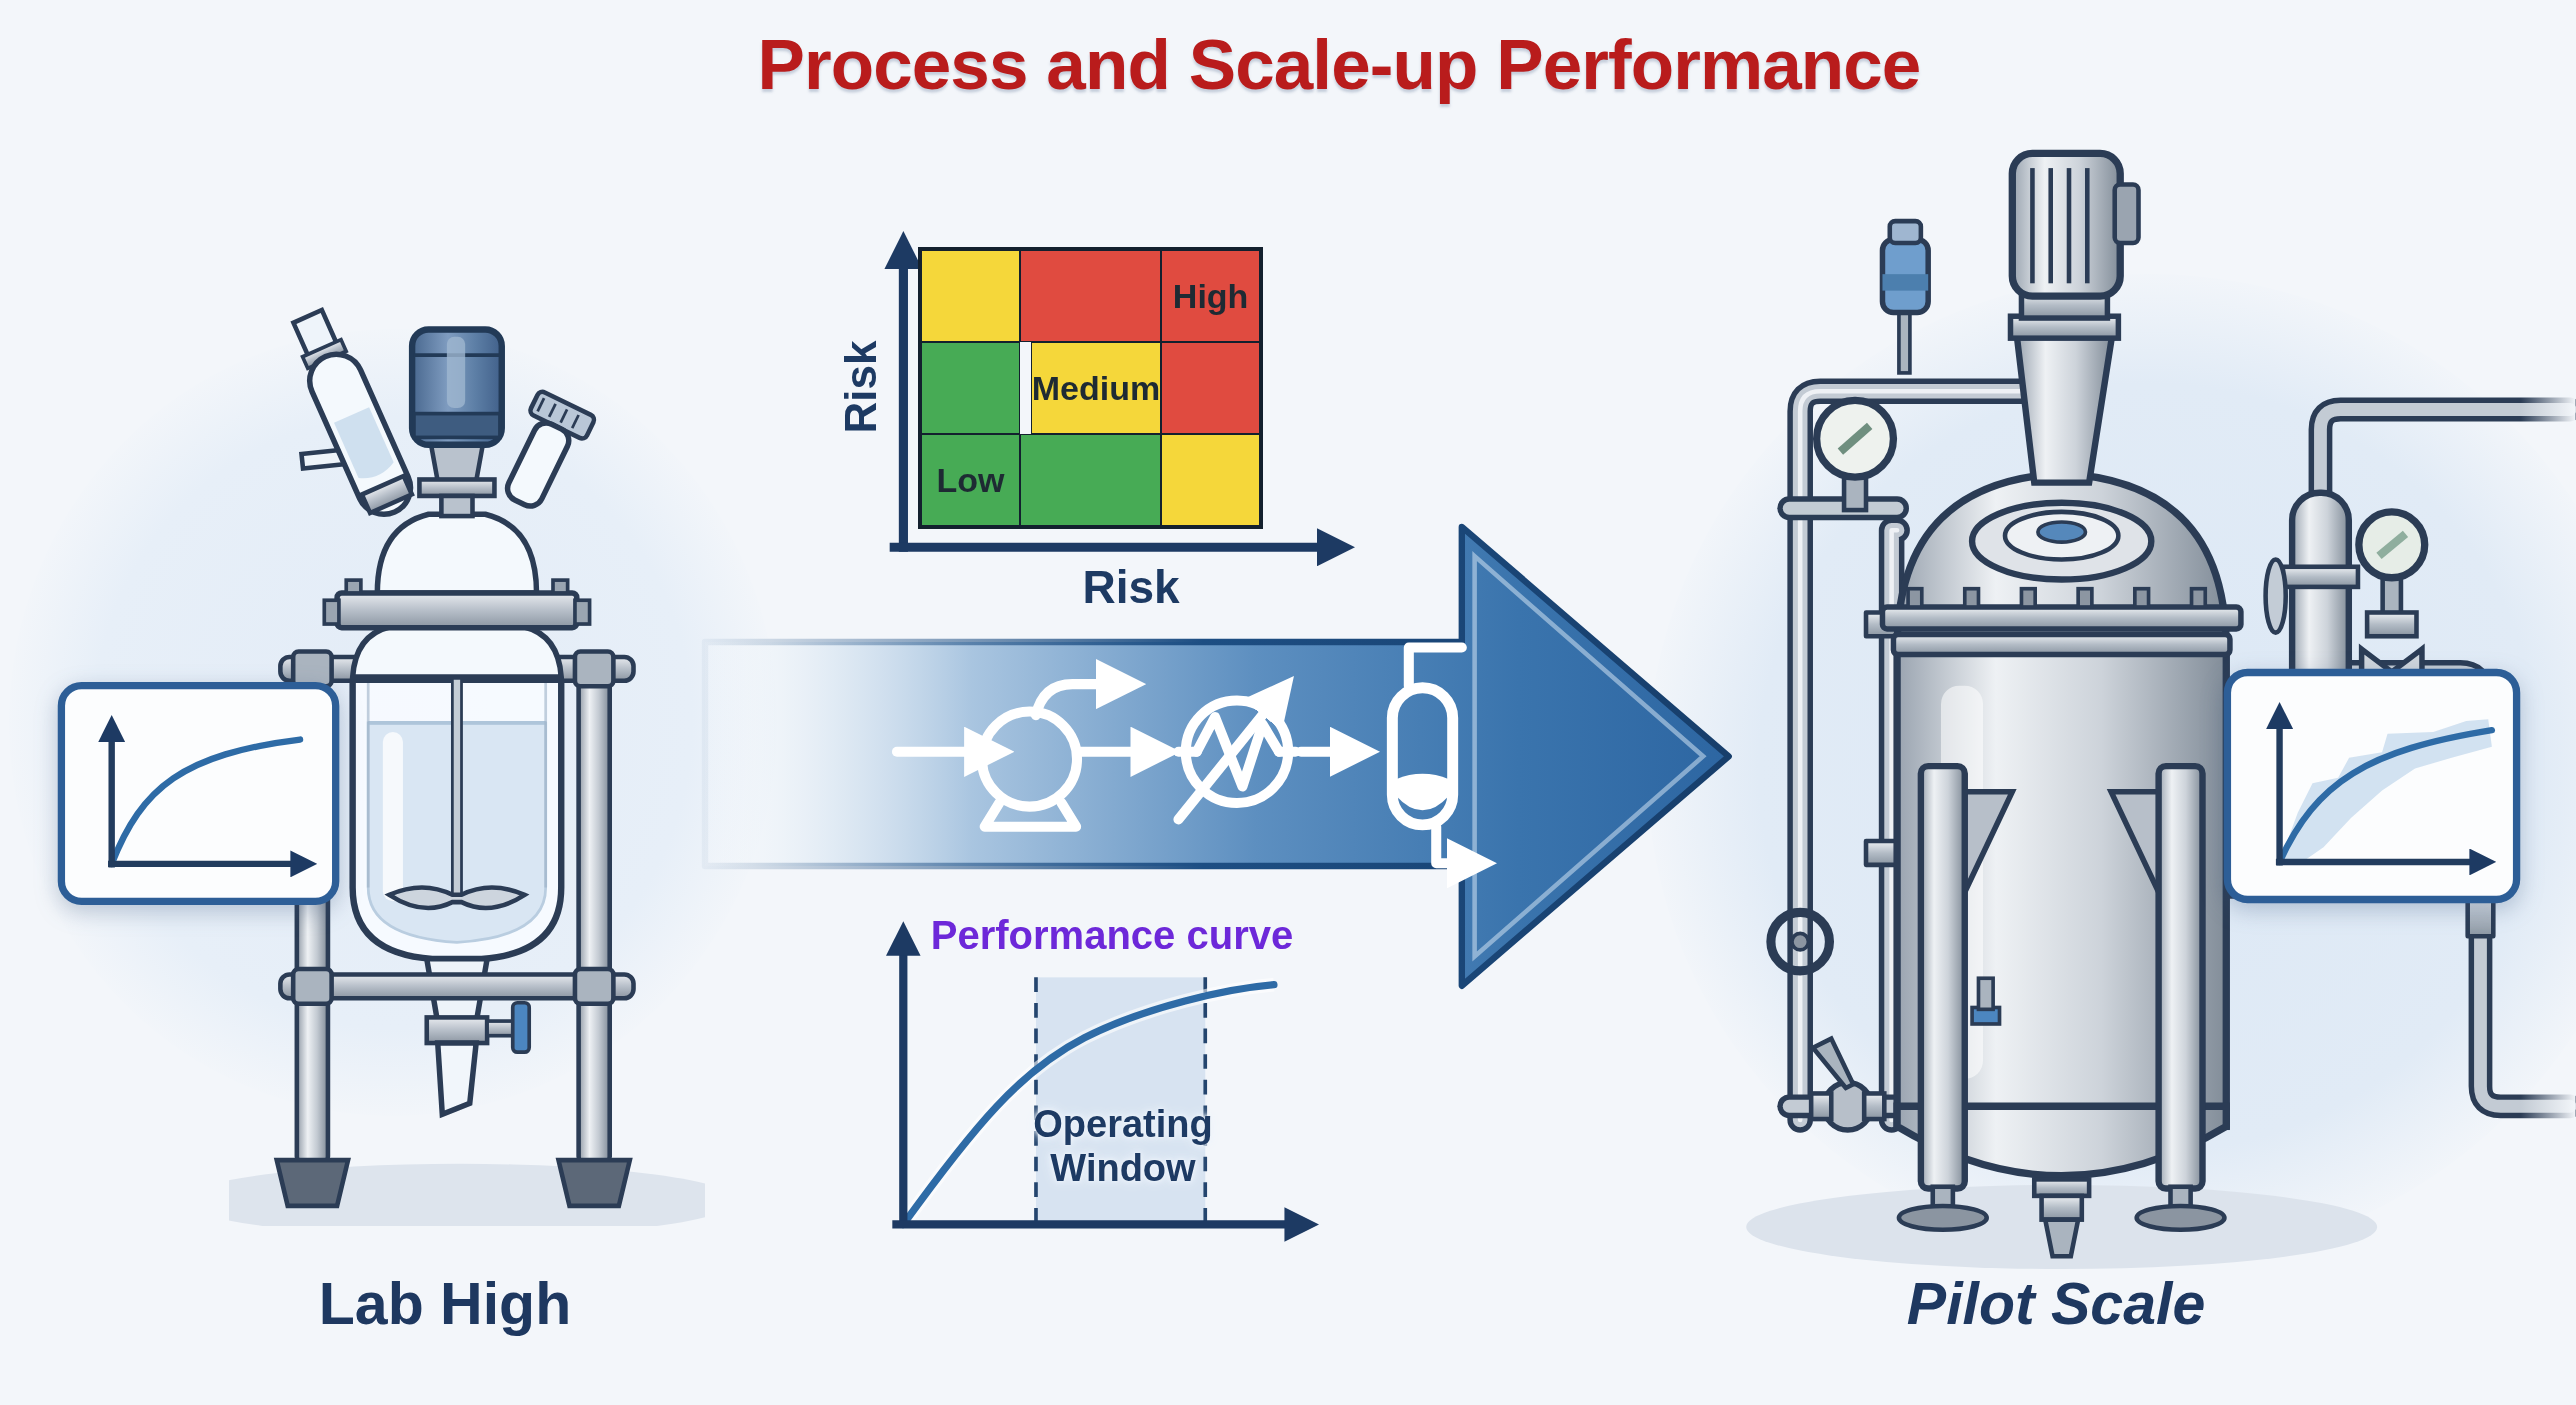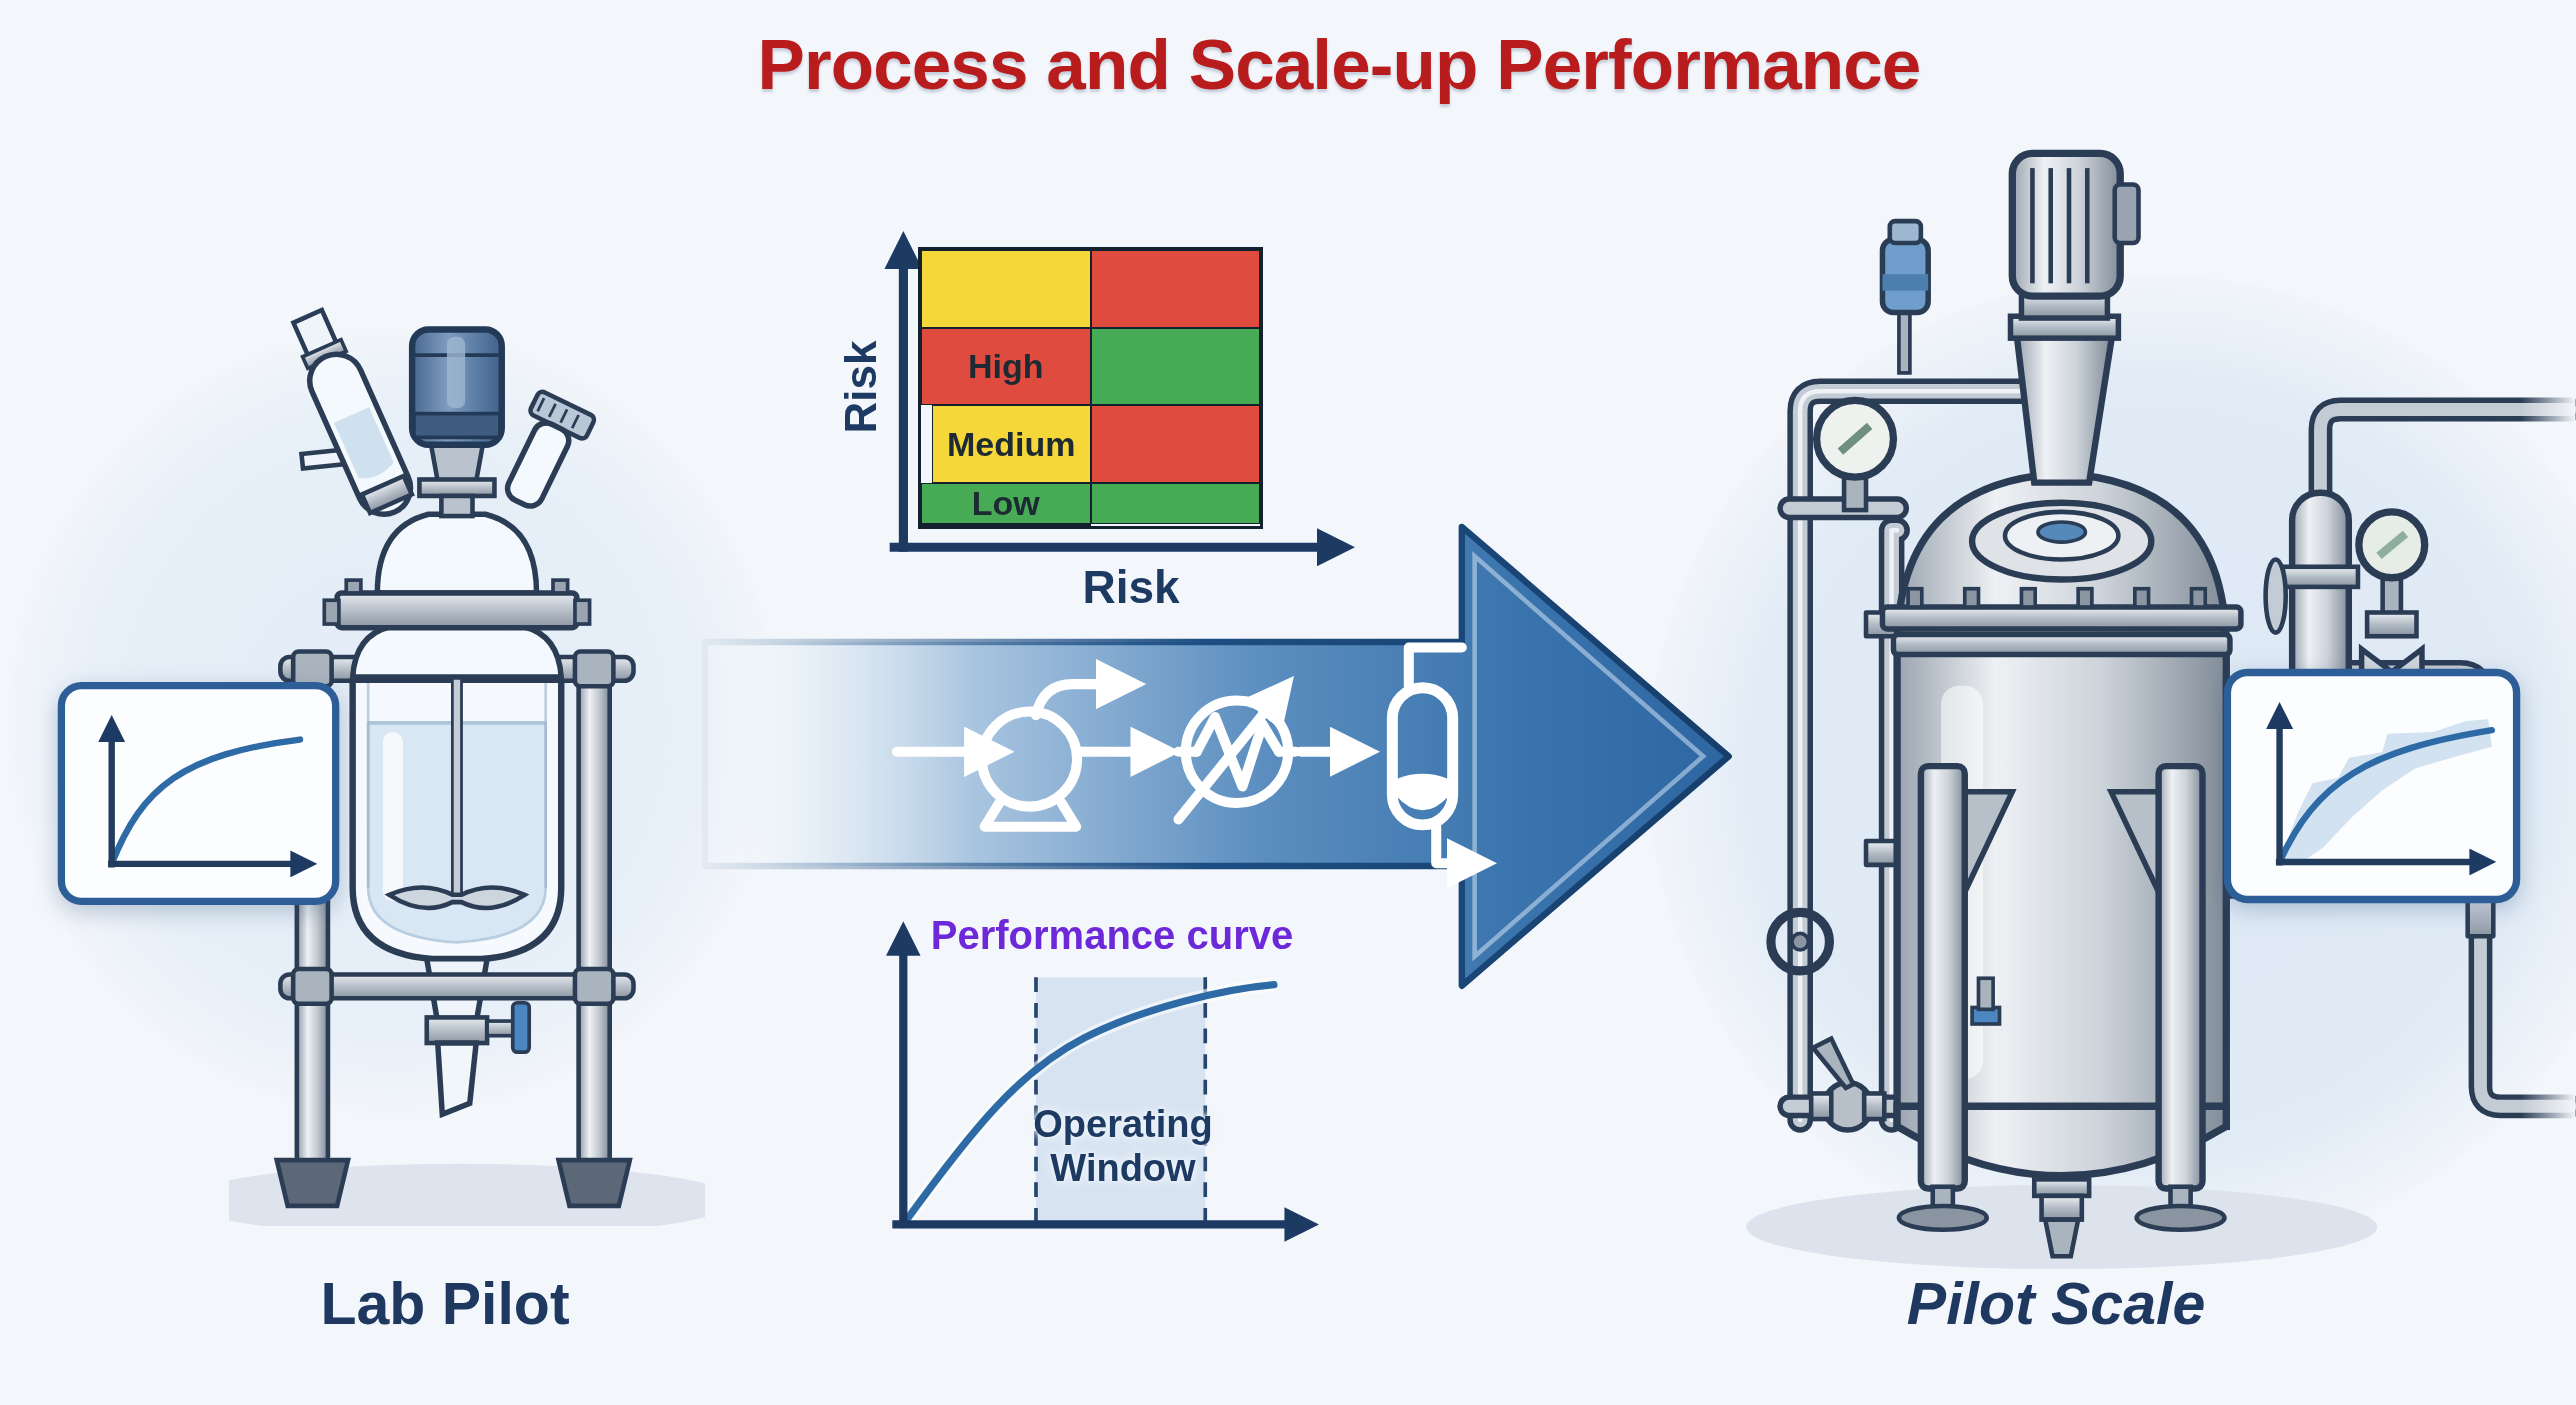--- a/index.html
+++ b/index.html
@@ -13,21 +13,21 @@
   #lab-label,#pilot-label{font-size:59px;color:#1e3860;}
   #lab-label{left:445px;top:1270px;}
   #pilot-label{left:2056px;top:1270px;font-style:italic;}
   #risk-y-label{left:861px;top:387px;font-size:44px;transform:translate(-50%,-50%) rotate(-90deg);color:#1d3a63;}
   #risk-x-label{left:1131px;top:560px;font-size:46px;color:#1d3a63;}
   #perf-title{left:1112px;top:913px;font-size:40px;color:#6d28d9;}
   #op-window{left:1123px;top:1103px;font-size:38px;line-height:1.15;width:293px;white-space:normal;color:#1d3a63;
              text-shadow:0 0 7.3px #eef4fb,0 0 12.8px #eef4fb,0 0 3.7px #eef4fb;}
   
   #risk-cells{position:absolute;left:918px;top:247px;width:345px;height:282px;display:grid;
-              grid-template-columns:repeat(2,1fr);grid-template-rows:repeat(3,1fr);
+              grid-template-columns:repeat(3,1fr);grid-template-rows:repeat(3,1fr);
               border:3.7px solid #13202e;box-sizing:border-box;}
   .risk-cell{border:1.8px solid #13202e;display:flex;align-items:center;justify-content:center;box-sizing:border-box;}
   .risk-cell span{font-weight:bold;font-size:34px;color:#1e2a33;}
   .inset{filter:drop-shadow(0 7.3px 11px rgba(50,80,120,.28));}
   svg{display:block;}
 </style>
 </head>
 <body>
 
 <div id="canvas" style="background: rgb(243, 246, 250);">
@@ -356,17 +356,17 @@
 
   <svg class="abs inset" style="left:2221px;top:666px" width="302" height="240" viewBox="0 0 330 262">
     <rect x="7" y="7" width="316" height="248" rx="22" fill="#fcfdfe" stroke="#2d5e97" stroke-width="8"></rect>
     <polygon points="64,214 84,160 100,128 128,122 140,100 176,94 182,74 232,72 268,60 292,58 296,88 252,100 212,112 176,136 142,166 112,198 86,216" fill="#c7dbee" opacity="0.8"></polygon>
     <path d="M64 214 C 104 126 160 92 296 70" fill="none" stroke="#2e6ba6" stroke-width="7" stroke-linecap="round"></path>
     <line x1="64" y1="218" x2="64" y2="48" stroke="#223c5e" stroke-width="7" marker-end="url(#navyArrow)"></line>
     <line x1="60" y1="214" x2="292" y2="214" stroke="#223c5e" stroke-width="7" marker-end="url(#navyArrow)"></line>
   </svg>
 
   <div id="title" class="label">Process and Scale-up Performance</div>
-  <div id="lab-label" class="label">Lab Pilot</div>
+  <div id="lab-label" class="label">Lab High</div>
   <div id="pilot-label" class="label">Pilot Scale</div>
 
 </div>
 
 
 </body></html>

